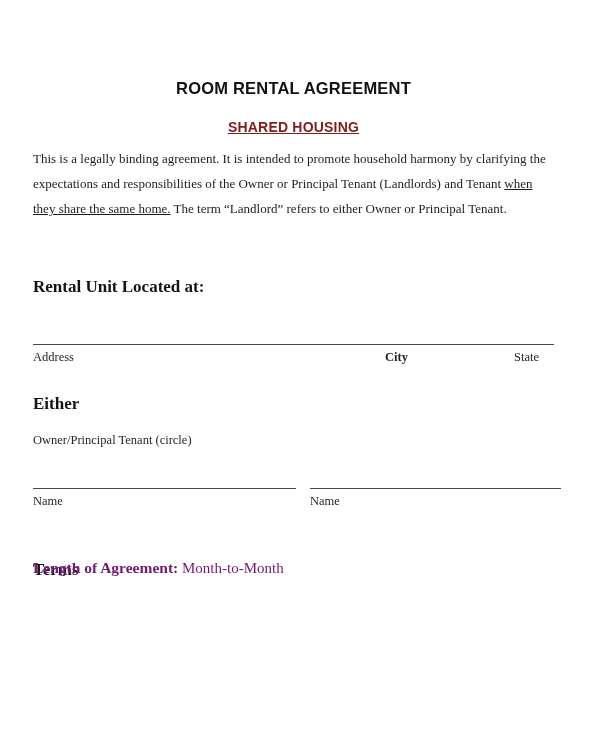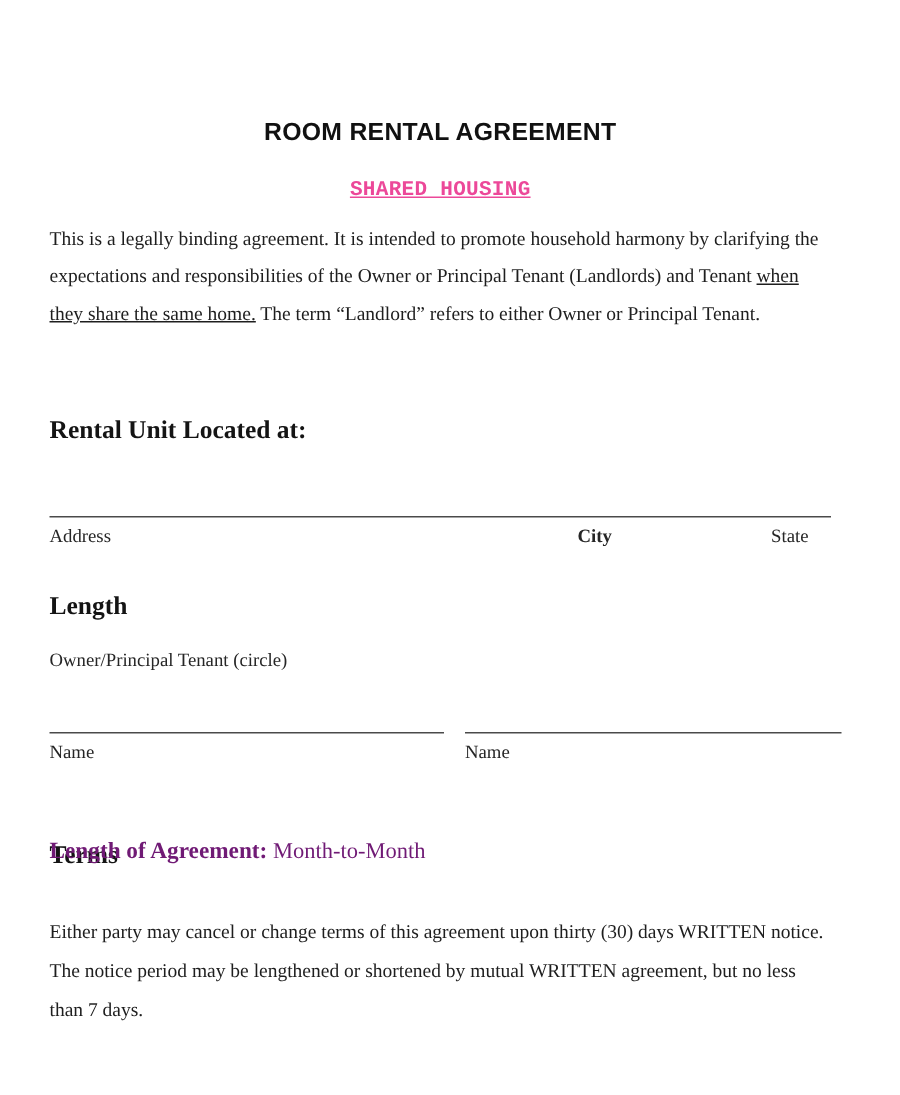--- a/index.html
+++ b/index.html
@@ -20,24 +20,24 @@
     text-align: center;
     font-family: "Liberation Sans", sans-serif;
     font-weight: 700;
     font-size: 16.5px;
     color: #111111;
     letter-spacing: 0.2px;
   }
   .subtitle {
     top: 119px;
     text-align: center;
-    font-family: Liberation Mono, monospace;
+    font-family: Liberation Sans, sans-serif;
     font-weight: 700;
     font-size: 14px;
-    color: #ec4899;
+    color: #7f1d1d;
     text-decoration: underline;
     letter-spacing: 0.2px;
   }
 
   .intro { top: 146px; font-size: 13px; line-height: 25px; }
   .intro .u { text-decoration: underline; }
   .intro p { margin: 0; }
 
   .section-heading { font-weight: 700; font-size: 17px; color: #141414; }
   .h-rental  { top: 277px; }
@@ -79,21 +79,21 @@
   <div class="abs section-heading h-rental">Rental Unit Located at:</div>
 
   <div class="abs line address-line"></div>
 
   <div class="abs address-labels">
     <span class="address">Address</span>
     <span class="city">City</span>
     <span class="state">State</span>
   </div>
 
-  <div class="abs section-heading h-parties">Length</div>
+  <div class="abs section-heading h-parties">Either</div>
 
   <div class="abs two-col role-row">
     <span>Owner/Principal Tenant (circle)</span>
   </div>
 
   <div class="abs two-col party-lines">
     <div class="line"></div>
     <div class="line"></div>
   </div>
 
@@ -102,17 +102,14 @@
     <span>Name</span>
   </div>
 
   <div class="abs section-heading h-terms">Terms</div>
 
   <div class="abs length-row">
     <strong>Length of Agreement:</strong>
     <span>Month-to-Month</span>
   </div>
 
-  <div class="abs terms-par">
-    <p>Either party may cancel or change terms of this agreement upon thirty (30) days WRITTEN notice.  The notice period may be lengthened or shortened by mutual WRITTEN agreement, but no less than 7 days.</p>
-  </div>
 
 </div>
 
 </body></html>

